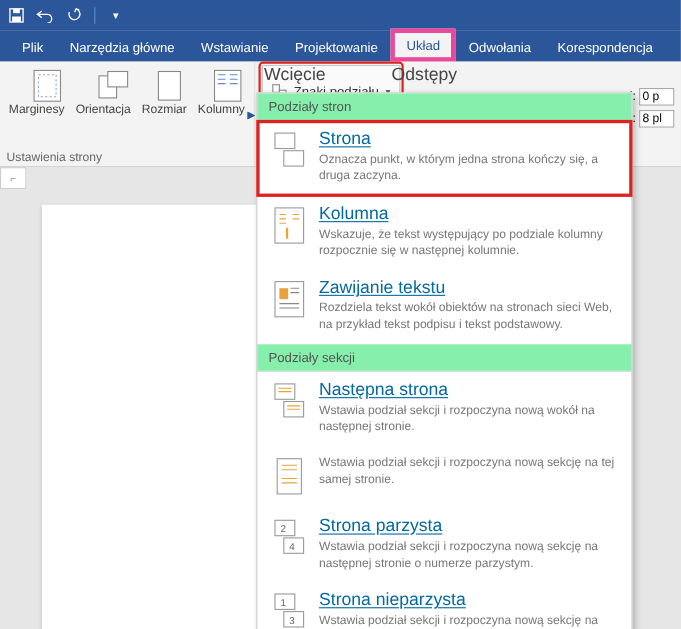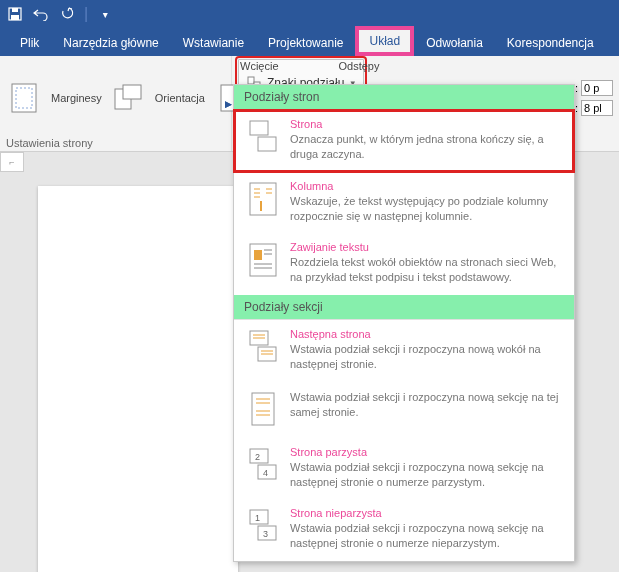--- a/index.html
+++ b/index.html
@@ -14,47 +14,47 @@
   
   .tabs { background: #2b579a; height: 28px; display: flex; align-items: flex-end; padding: 0 8px; gap: 0; }
   .tab { color: #fff; font-size: 12px; padding: 6px 12px 6px; cursor: pointer; white-space: nowrap; }
   .tab.active { background: #f3f3f3; color: #2b579a; }
   .tab.boxed { border: 4px solid #ec4899; padding: 4px 10px; }
 
   
   .ribbon { background: #f3f3f3; height: 96px; border-bottom: 1px solid #d0d0d0; display: flex; position: relative; }
   .group { border-right: 1px solid #e1e1e1; padding: 4px 6px 2px; display: flex; flex-direction: column; }
   .group-icons { display: flex; gap: 6px; flex: 1; }
-  .big-btn { display: flex; flex-direction: row; align-items: center; gap: 11px; font-size: 11px; color: #444; padding: 2px 2px; }
+  .big-btn { display: flex; flex-direction: column; align-items: flex-end; gap: 0; font-size: 11px; color: #444; padding: 2px 2px; }
   .big-btn .ic { width: 32px; height: 32px; display: flex; align-items: center; justify-content: center; }
   .group-label { font-size: 11px; color: #666; text-align: left; padding-top: 2px; }
 
   .znaki-btn { display: inline-flex; align-items: center; gap: 6px; border: 1px solid #c5c5c5; background: #fafafa; padding: 16px 8px; font-size: 12px; color: #333; margin: 3px 0 0 0; border-radius: 1px; }
   .znaki-btn.boxed { outline: 2px solid #d22; outline-offset: 1px; }
 
-  .ribbon-right { position: absolute; left: 240px; top: 4px; display: flex; gap: 60px; font-size: 11px; color: #444; }
+  .ribbon-right { position: absolute; left: 240px; top: 4px; display: flex; gap: 60px; font-size: 16px; color: #444; }
   .ribbon-right .col { display: flex; flex-direction: column; gap: 2px; }
 
   .spin-row { position: absolute; right: 6px; top: 24px; display: flex; flex-direction: column; gap: 4px; font-size: 11px; }
   .spin { display: flex; align-items: center; gap: 3px; }
   .spin input { width: 32px; border: 1px solid #aaa; font-size: 11px; padding: 1px 2px; }
 
   
   .docarea { background: #e6e6e6; position: relative; height: calc(572px - 28px - 28px - 96px); }
   .ruler-corner { position: absolute; left: 0; top: 0; width: 24px; height: 20px; background: #fff; border: 1px solid #ccc; display:flex;align-items:center;justify-content:center;font-size:9px;color:#888;}
   .page { position: absolute; left: 38px; top: 34px; width: 200px; height: 420px; background: #fff; box-shadow: 0 1px 3px rgba(0,0,0,0.25); }
 
   
   .menu { position: absolute; left: 233px; top: 84px; width: 342px; background: #fff; border: 1px solid #c9c9c9; box-shadow: 2px 2px 6px rgba(0,0,0,0.25); z-index: 10; }
   .menu-header { background: #86efac; color: #555; font-size: 12px; padding: 5px 10px; border-bottom: 1px solid #e0e0e0; }
   .menu-item { display: flex; gap: 10px; padding: 8px 12px 10px; }
   .menu-item.boxed { outline: 3px solid #d22; outline-offset: -2px; background: #fff; }
   .menu-item .mi-icon { width: 34px; height: 38px; flex-shrink: 0; display:flex;align-items:center;justify-content:center; position: relative; }
   .menu-item .mi-text { flex: 1; }
-  .mi-title { font-size: 11px; color: #ec4899; text-underline-offset: 2px; margin-bottom: 2px; }
+  .mi-title { font-size: 16px; color: #0369a1; text-decoration: underline; text-underline-offset: 2px; margin-bottom: 2px; }
   .mi-desc { font-size: 11px; color: #777; line-height: 1.35; }
   .menu-item .caret { position:absolute; left:-9px; top:14px; color:#2b579a; font-size:9px; }
 </style>
 </head>
 <body>
 
 <div class="titlebar">
   <div class="tb-btn">
     <svg width="14" height="14" viewBox="0 0 14 14">
         <rect x="1" y="1" width="12" height="12" stroke-width="1.2"></rect>

